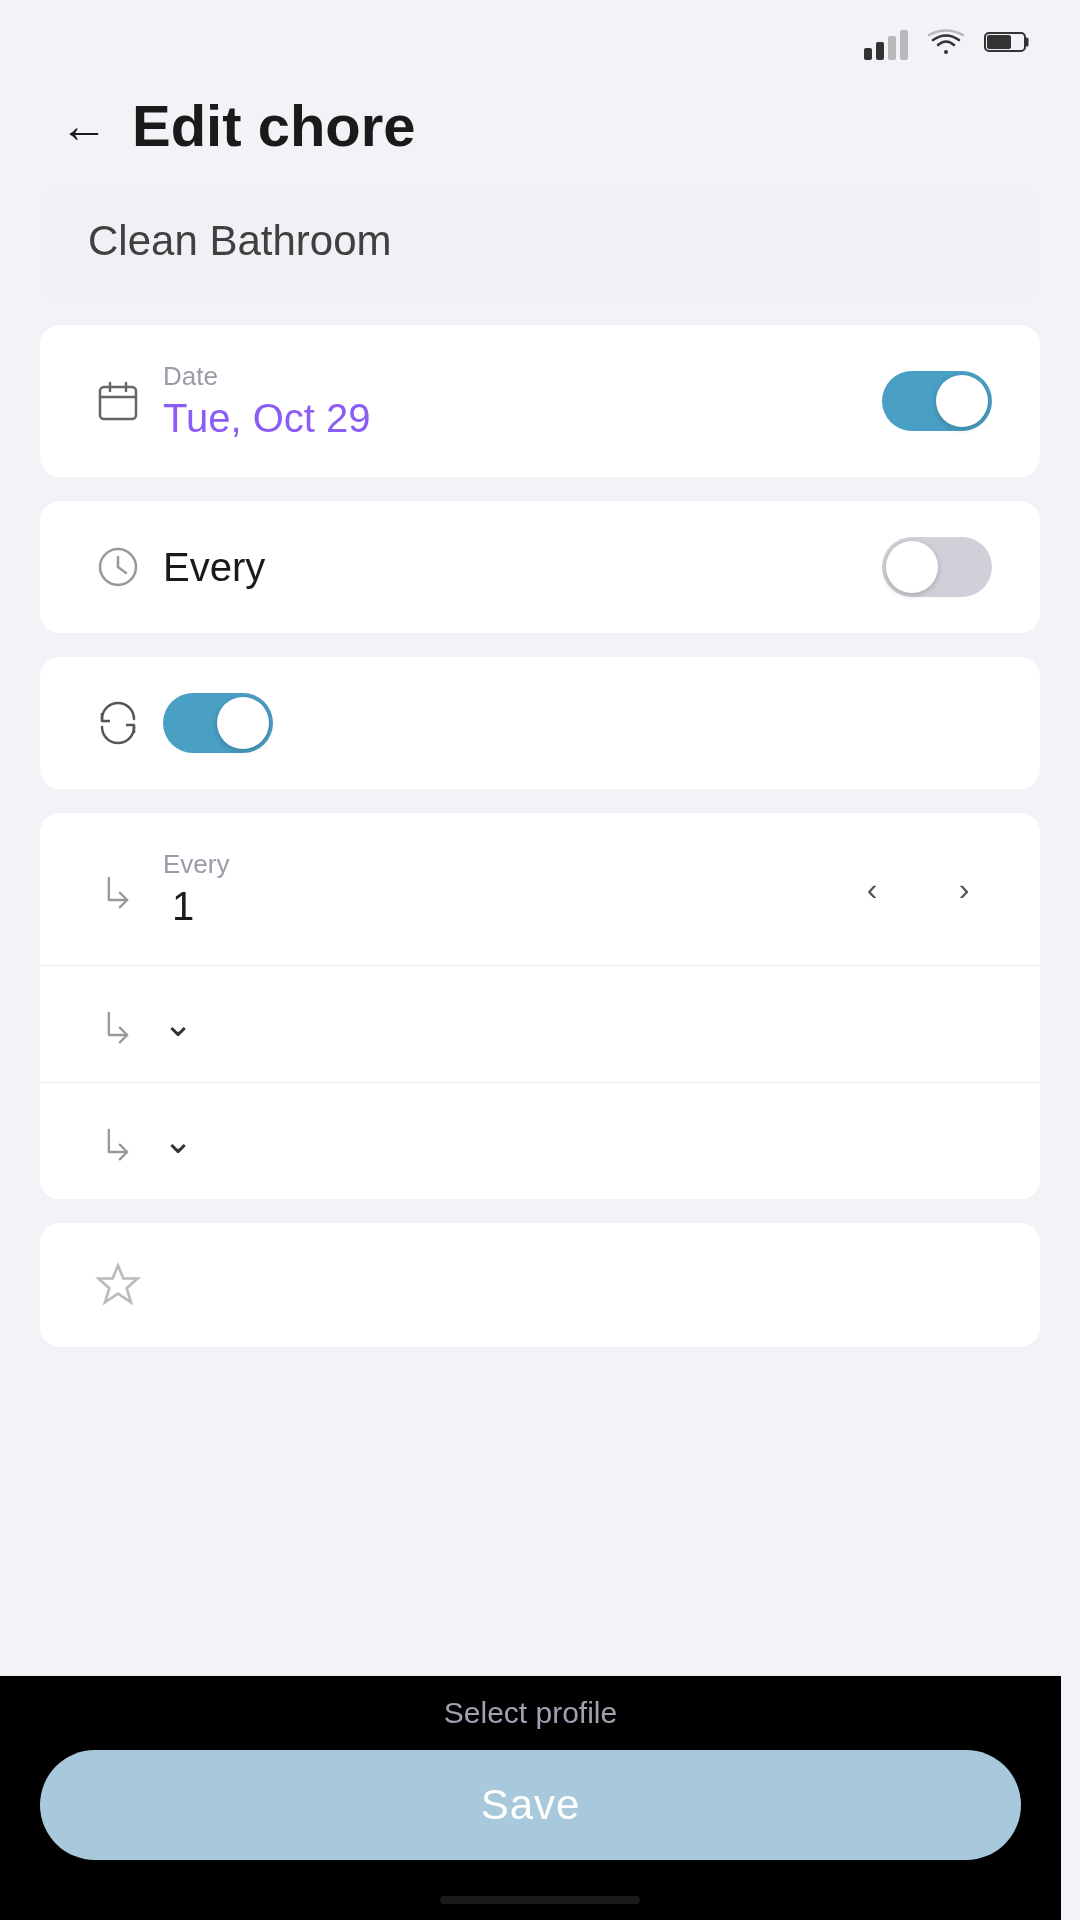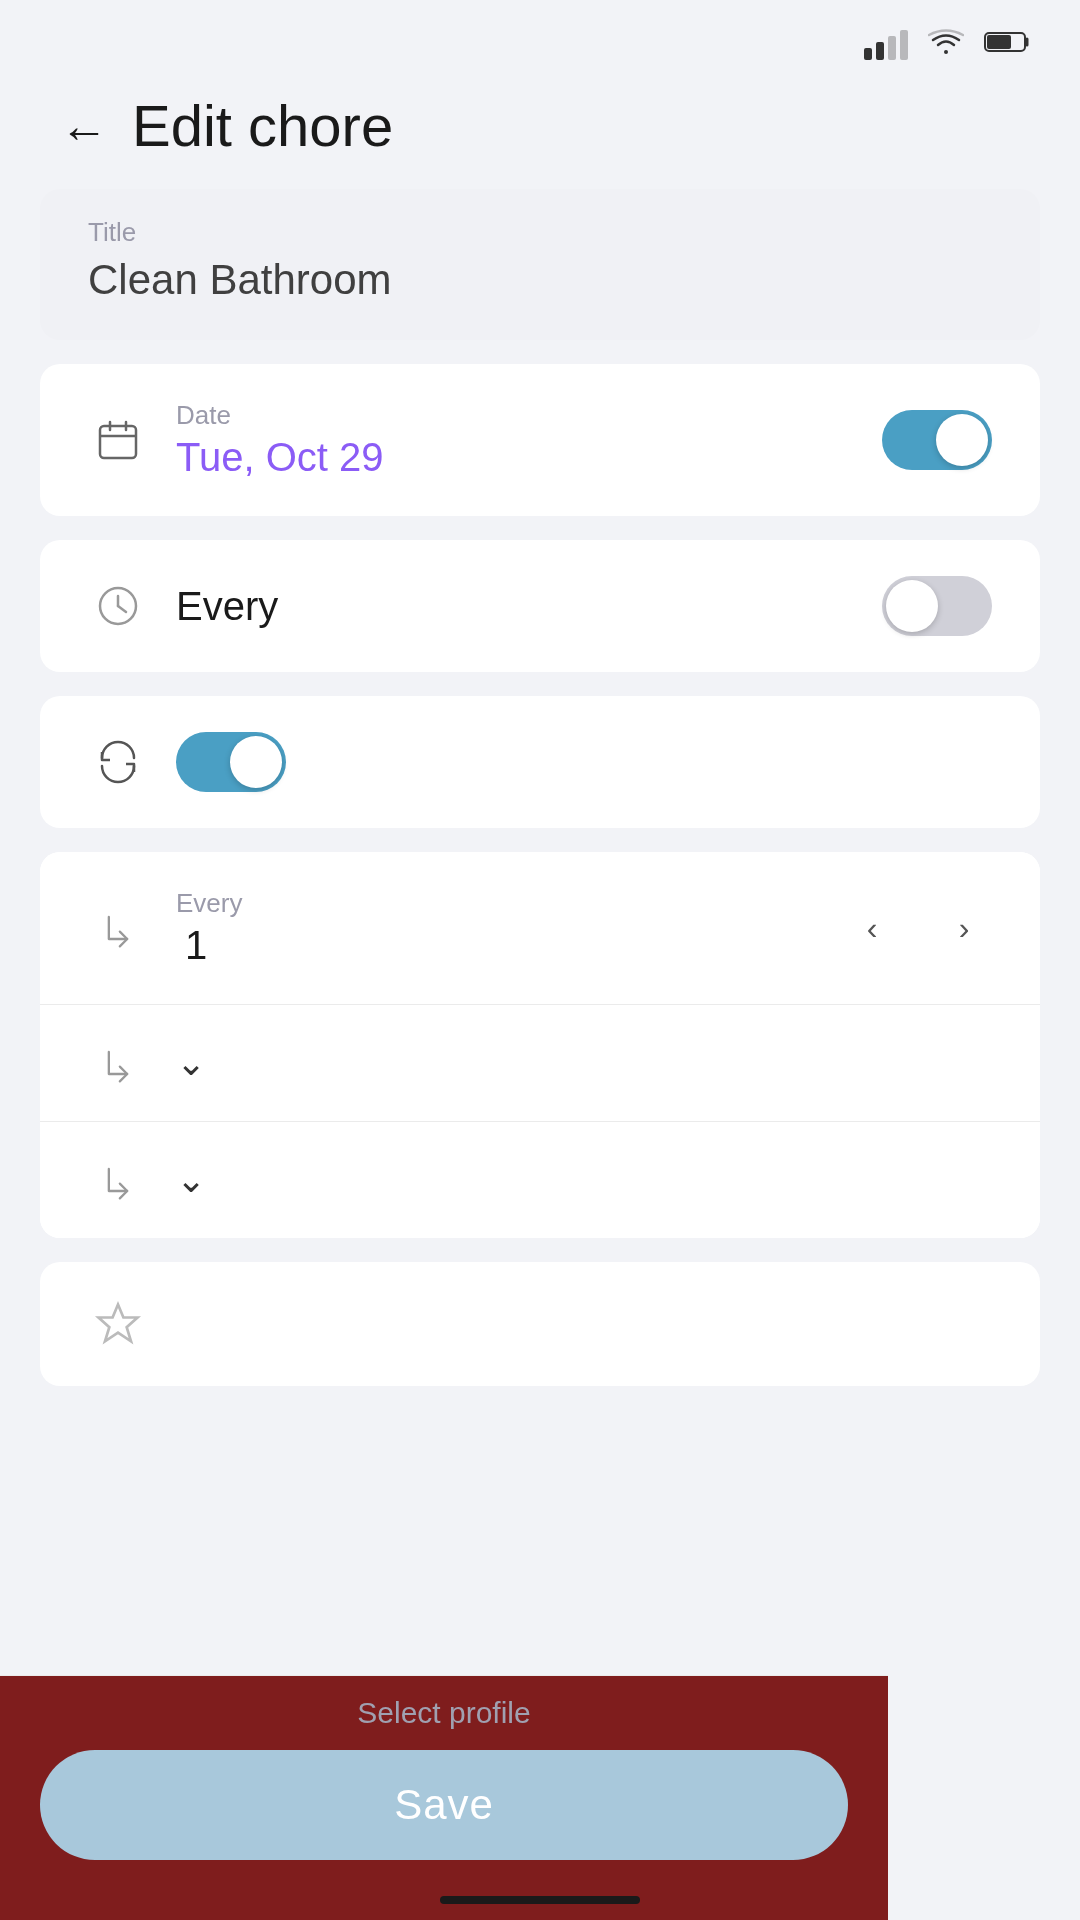--- a/index.html
+++ b/index.html
@@ -50,39 +50,39 @@
       gap: 24px;
     }
     .back-arrow {
       font-size: 48px;
       color: #1a1a1a;
       cursor: pointer;
       line-height: 1;
     }
     .page-title {
       font-size: 58px;
-      font-weight: 400;
+      font-weight: 700;
       color: #1a1a1a;
     }
 
     
     .card {
       background: #ffffff;
       border-radius: 20px;
       margin: 0 40px 24px;
       overflow: hidden;
     }
 
     
     .row {
       display: flex;
       align-items: center;
       padding: 36px 48px;
       border-bottom: 1px solid #ebebeb;
-      gap: 28px;
+      gap: 15px;
       background: #fff;
     }
     .row:last-child {
       border-bottom: none;
     }
 
     
     .title-card {
       background: #f0f1f5;
       border-radius: 20px;
@@ -191,22 +191,22 @@
     .star-icon svg {
       width: 52px;
       height: 52px;
     }
 
     
     .bottom-area {
       position: fixed;
       bottom: 0;
       left: 0;
-      width: 888px;
-      background: #7f1d1d;
+      width: 1061px;
+      background: #000000;
       padding: 20px 40px 60px;
       border-top: 1px solid #ebebeb;
     }
 
     .select-profile-label {
       font-size: 30px;
       color: #a0a0b0;
       text-align: center;
       margin-bottom: 20px;
     }
@@ -268,21 +268,20 @@
     </svg>
   </div>
 </div>
 
 <div class="header">
   <span class="back-arrow">←</span>
   <span class="page-title">Edit chore</span>
 </div>
 
 <div class="title-card">
-  <div class="field-label">Title</div>
   <div class="field-value">Clean Bathroom</div>
 </div>
 
 <div class="card">
   <div class="row">
     <div class="row-icon">
       <svg viewBox="0 0 48 48" fill="none" stroke="#666" stroke-width="2.5" xmlns="http://www.w3.org/2000/svg">
         <rect x="6" y="10" width="36" height="32" rx="4" stroke="#666" stroke-width="2.5"></rect>
         <line x1="6" y1="20" x2="42" y2="20" stroke="#666" stroke-width="2.5"></line>
         <line x1="16" y1="6" x2="16" y2="14" stroke="#666" stroke-width="2.5" stroke-linecap="round"></line>

